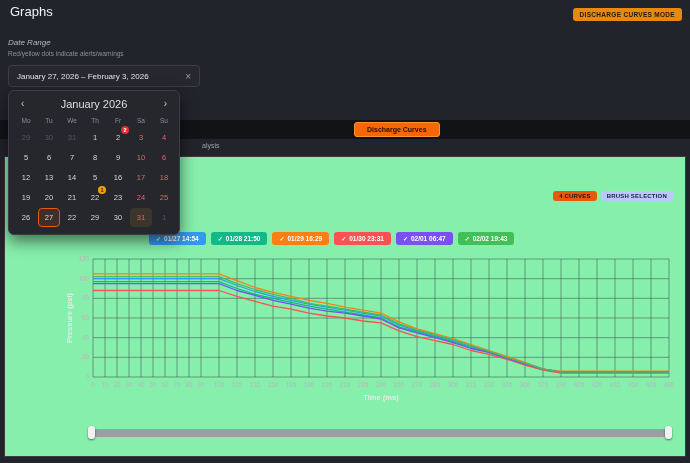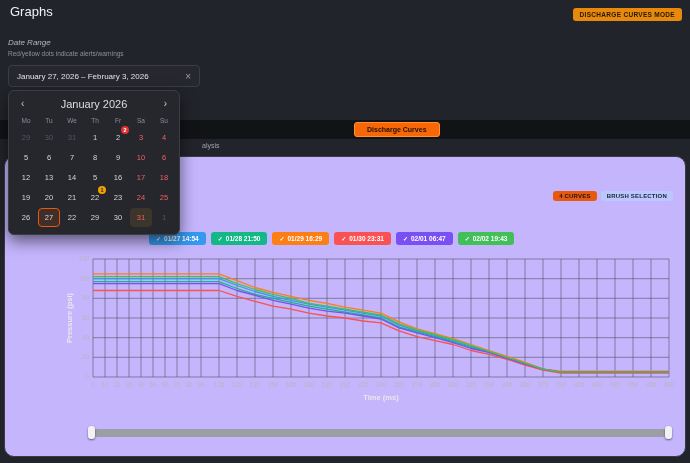--- a/index.html
+++ b/index.html
@@ -20,22 +20,22 @@
   .date-input .val { font-size:8px; color:#e2e3e7; white-space:nowrap; }
   .date-input .clear { font-size:10px; color:#9a9da4; cursor:pointer; }
 
   
   .tabstrip { position:absolute; left:0; top:120px; width:690px; height:19px; background:#121317; }
   .dc-tab { position:absolute; left:354px; top:2px; padding:3px 12px; background:#f76707; color:#241205;
     font-size:7px; font-weight:bold; border:1px solid #ff922b; border-radius:3px; cursor:pointer; }
   .fragment { position:absolute; left:202px; top:142px; font-size:7px; color:#9da0a7; }
 
   
-  .panel { position:absolute; left:4px; top:156px; width:682px; height:301px; background:#c4b5fd;
-    border:1px solid #383b42; border-radius:10px; }
+  .panel { position:absolute; left:4px; top:156px; width:682px; height:301px; background:#86efac;
+    border:1px solid #383b42; border-radius:0; }
   .badges { position:absolute; right:12px; top:34px; display:flex; gap:4px; }
   .badge { padding:2px 6px; border-radius:3px; font-size:6px; font-weight:bold; letter-spacing:.2px; }
   .badge.orange { background:#e8590c; color:#16181d; }
   .badge.blue   { background:#bac8ff; color:#1c2030; cursor:pointer; }
 
   
   .legend { position:absolute; left:144px; top:70px; white-space:nowrap; }
   .chip { display:inline-flex; align-items:center; gap:3px; padding:3px 7px; border-radius:3px;
     font-size:6.5px; font-weight:bold; color:#fff; margin-right:5px; cursor:pointer; }
   .chip .ck { font-size:6px; }

